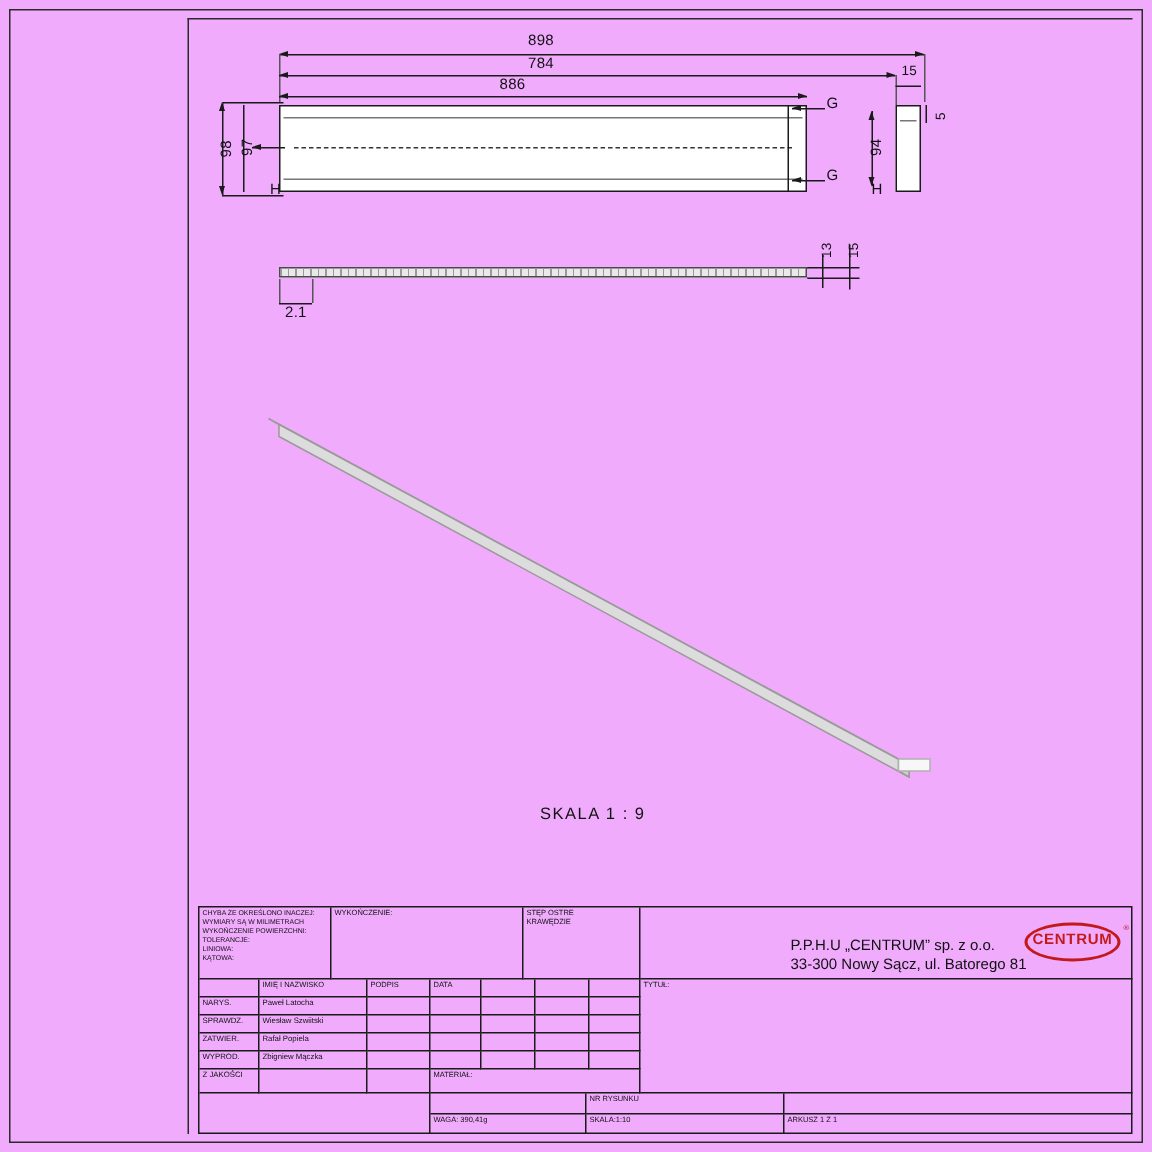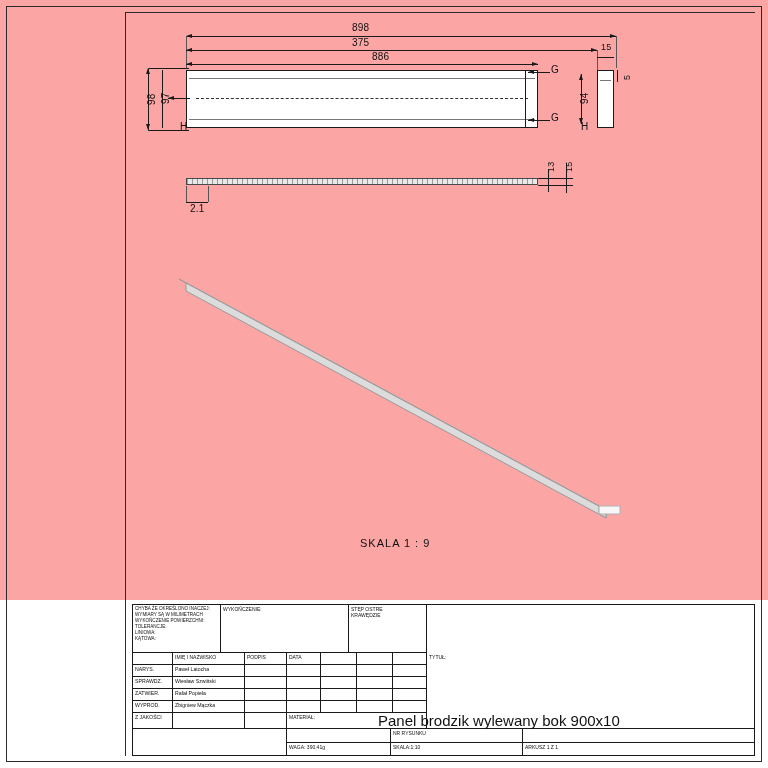--- a/index.html
+++ b/index.html
@@ -10,22 +10,22 @@
   body {
     width: 768px;
     height: 768px;
     font-family: "Liberation Sans", sans-serif;
     color: #111;
     overflow: hidden;
   }
   #sheet {
     position: relative;
     width: 768px;
-    height: 600px;
-    background: #fca5a5;
+    height: 768px;
+    background: #f0abfc;
   }
   
   .frame-outer {
     position: absolute;
     left: 6px; top: 6px;
     width: 756px; height: 756px;
     border: 1px solid #2a2a2a;
     box-sizing: border-box;
   }
   .frame-inner {
@@ -252,26 +252,26 @@
     <div class="arw l" style="left:186px; top:33.5px;"></div>
     <div class="arw r" style="left:610px; top:33.5px;"></div>
     <div class="vl ext" style="left:186px; top:36px; height:32px;"></div>
     <div class="vl ext" style="left:616px; top:36px; height:32px;"></div>
     <div class="lbl big" style="left:352px; top:22px;">898</div>
 
     <div class="hl dim" style="left:186px; top:50px; width:411px;"></div>
     <div class="arw l" style="left:186px; top:47.5px;"></div>
     <div class="arw r" style="left:591px; top:47.5px;"></div>
     <div class="vl ext" style="left:597px; top:50px; height:20px;"></div>
-    <div class="lbl big" style="left:352px; top:37px;">375</div>
+    <div class="lbl big" style="left:352px; top:37px;">784</div>
 
     <div class="hl dim" style="left:186px; top:64px; width:352px;"></div>
     <div class="arw l" style="left:186px; top:61.5px;"></div>
     <div class="arw r" style="left:532px; top:61.5px;"></div>
-    <div class="lbl big" style="left:372px; top:51px;">886</div>
+    <div class="lbl big" style="left:333px; top:51px;">886</div>
 
     <div class="hl dim" style="left:597px; top:57px; width:17px;"></div>
     <div class="lbl" style="left:601px; top:42px;">15</div>
 
     <div class="vl dimv" style="left:148px; top:68px; height:62px;"></div>
     <div class="arwv u" style="left:145.5px; top:68px;"></div>
     <div class="arwv d" style="left:145.5px; top:124px;"></div>
     <div class="lbl rot big" style="left:146px; top:105px;">98</div>
 
     <div class="vl dimv" style="left:162px; top:70px; height:58px;"></div>
@@ -339,20 +339,29 @@
 WYKOŃCZENIE POWIERZCHNI:
 TOLERANCJE:
    LINIOWA:
    KĄTOWA:</div>
 
     <div class="cell hdr" style="left:88px; top:0; width:128px; height:48px;">WYKOŃCZENIE:</div>
 
     <div class="cell hdr" style="left:216px; top:0; width:78px; height:48px; white-space:pre-line;">STĘP OSTRE
 KRAWĘDZIE</div>
 
+    <div class="cell nb" style="left:294px; top:0; width:328px; height:48px;">
+      <div class="company" style="left:100px; top:19px;">P.P.H.U „CENTRUM” sp. z o.o.</div>
+      <div class="company" style="left:100px; top:32px;">33-300 Nowy Sącz, ul. Batorego 81</div>
+      <div class="logo">
+        <div class="logo-ell"></div>
+        <div class="logo-text">CENTRUM</div>
+        <div class="logo-r">®</div>
+      </div>
+    </div>
 
     <div class="cell hdr" style="left:0; top:48px; width:40px; height:12px;"></div>
     <div class="cell hdr" style="left:40px; top:48px; width:72px; height:12px;">IMIĘ I NAZWISKO</div>
     <div class="cell hdr" style="left:112px; top:48px; width:42px; height:12px;">PODPIS</div>
     <div class="cell hdr" style="left:154px; top:48px; width:34px; height:12px;">DATA</div>
     <div class="cell" style="left:188px; top:48px; width:36px; height:12px;"></div>
     <div class="cell" style="left:224px; top:48px; width:36px; height:12px;"></div>
     <div class="cell" style="left:260px; top:48px; width:34px; height:12px;"></div>
 
     <div class="cell nb" style="left:294px; top:48px; width:328px; height:76px;">
@@ -400,15 +409,14 @@
 
     <div class="cell hdr" style="left:154px; top:138px; width:104px; height:13px; border-bottom:none;">WAGA: 390,41g</div>
     <div class="cell hdr" style="left:258px; top:138px; width:132px; height:13px; border-bottom:none;">SKALA:1:10</div>
     <div class="cell hdr nb" style="left:390px; top:138px; width:232px; height:13px; border-bottom:none;">ARKUSZ 1 Z 1</div>
 
     <div class="cell hdr" style="left:154px; top:124px; width:104px; height:14px;"></div>
     <div class="cell hdr" style="left:258px; top:124px; width:132px; height:14px;">NR RYSUNKU</div>
     <div class="cell hdr nb" style="left:390px; top:124px; width:232px; height:14px;"></div>
   </div>
 
-  <div class="main-title">Panel brodzik wylewany bok 900x10</div>
 
 </div>
 
 </body></html>

